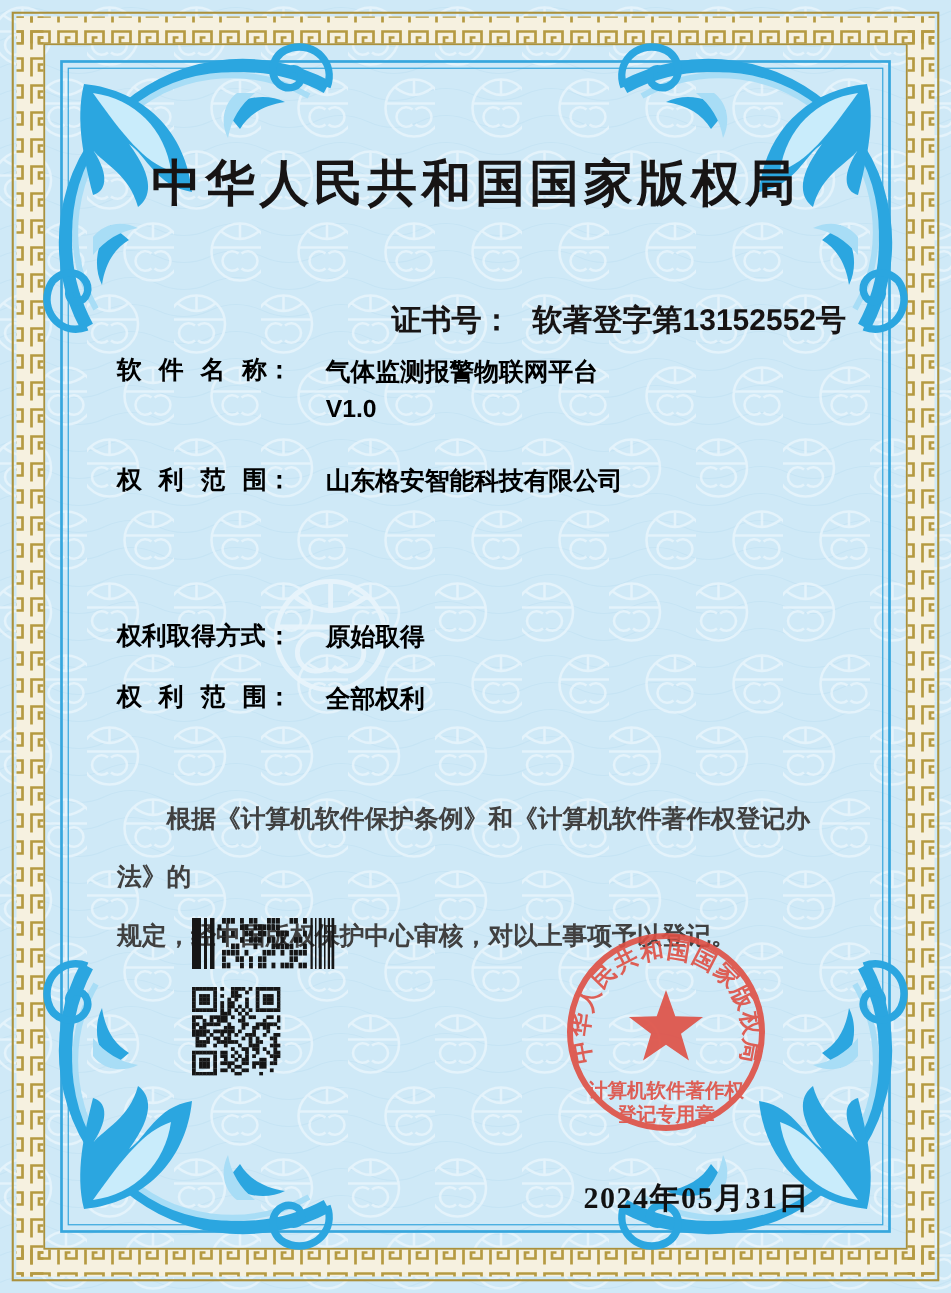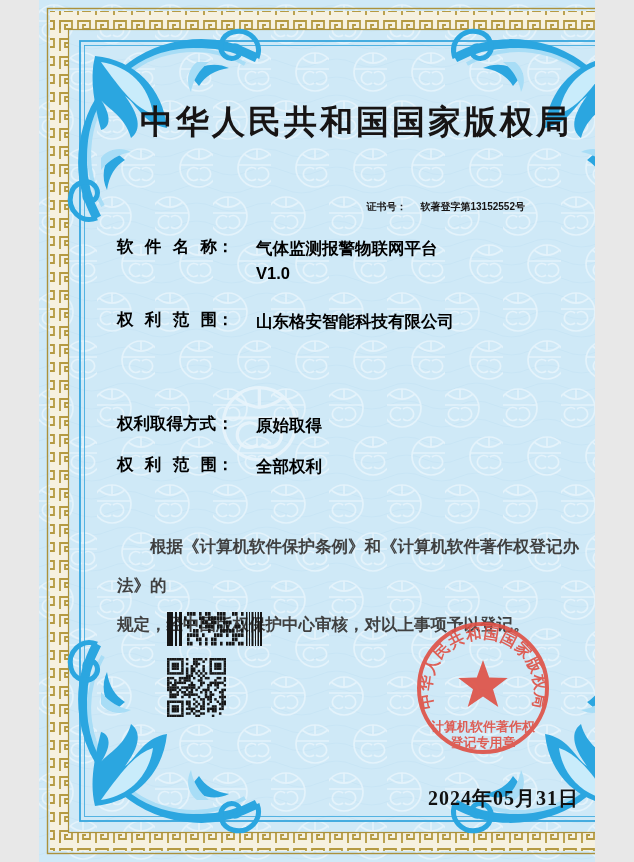--- a/index.html
+++ b/index.html
@@ -1,39 +1,39 @@
 <!DOCTYPE html>
 <html><head>
 <meta charset="utf-8">
 <style>
   html,body{margin:0;padding:0;background:#e8e8e8;}
   .page{
     position:relative;
-    width:556px;height:862px;
+    width:634px;height:862px;
     margin:0 auto;
     background:#cfe9f7;
     overflow:hidden;
     font-family:"Liberation Sans","DejaVu Sans",sans-serif;
     color:#111;
   }
   .bg-svg{position:absolute;left:0;top:0;width:634px;height:862px;}
   .abs{position:absolute;}
   .title1{
     left:0;top:100px;width:634px;text-align:center;
     font-family:"Liberation Serif","DejaVu Serif",serif;
     font-weight:700;font-size:33px;letter-spacing:3px;color:#171414;
   }
   .title2{
     left:0;top:150px;width:634px;text-align:center;
     font-family:"Liberation Serif","DejaVu Serif",serif;
     font-weight:700;font-size:33px;letter-spacing:3px;color:#171414;
   }
   .certno{
     top:200px;right:70px;
-    font-weight:700;font-size:10px;color:#171414;
+    font-weight:700;font-size:20px;color:#171414;
   }
   .certno .gap{display:inline-block;width:14px;}
   .frow{left:78px;font-size:16.5px;font-weight:700;color:#000000;white-space:nowrap;}
   .flabel{display:inline-block;width:100px;text-align:justify;text-align-last:justify;vertical-align:top;}
   .flabel-wide{display:inline-block;width:100px;vertical-align:top;letter-spacing:0;}
   .fcolon{display:inline-block;vertical-align:top;}
   .fvalue{display:inline-block;margin-left:18px;vertical-align:top;line-height:25px;}
   .fvalue .v2{display:block;}
   .statement{
     left:78px;top:527px;width:482px;

